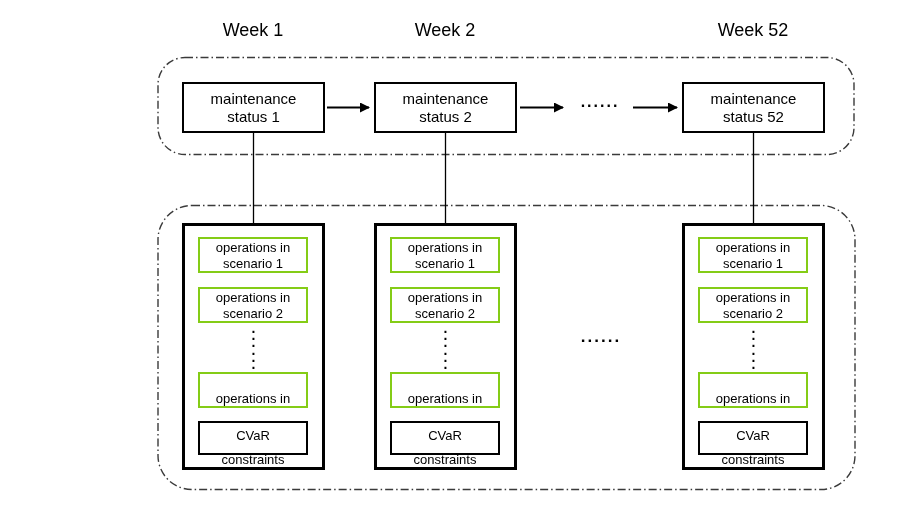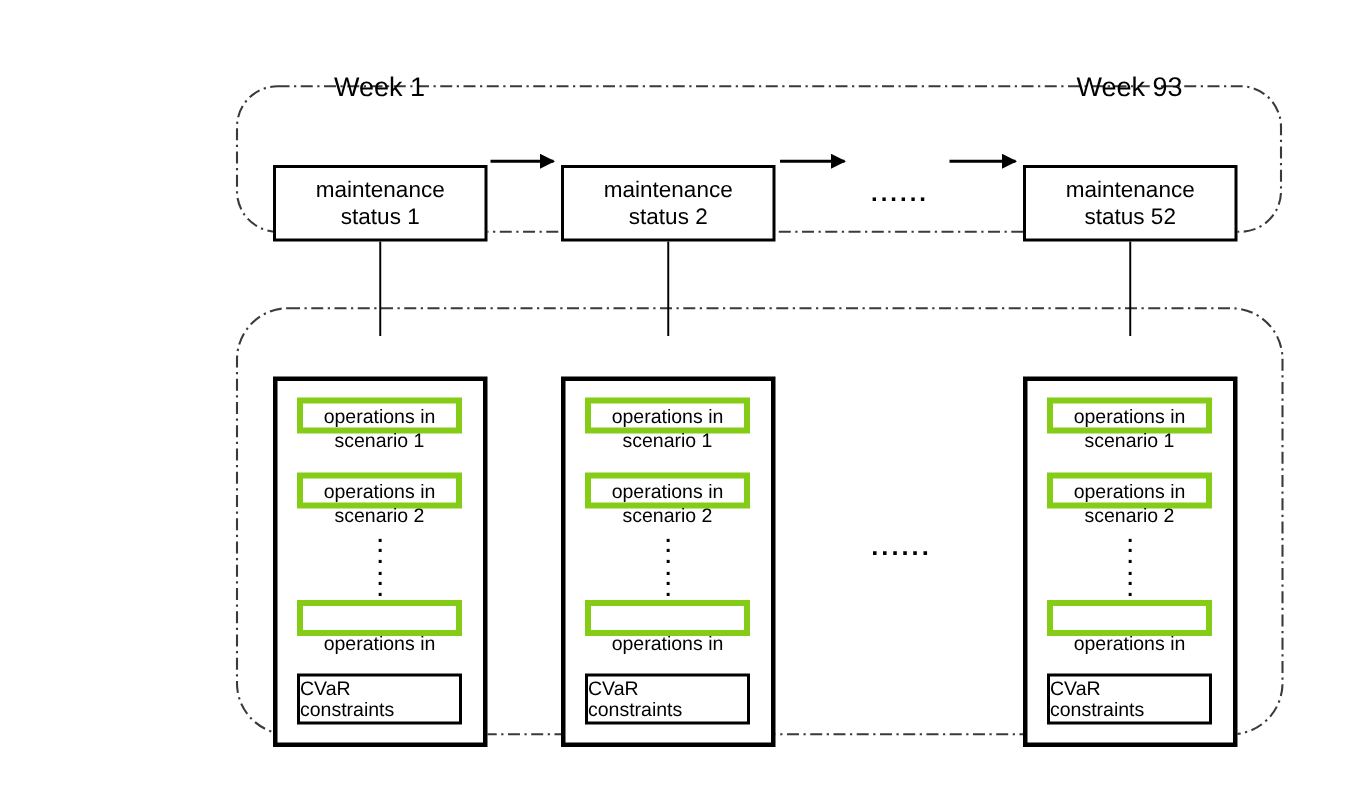--- a/index.html
+++ b/index.html
@@ -1,51 +1,51 @@
 <!DOCTYPE html>
 <html><head>
 <meta charset="utf-8">
 <style>
   html,body{margin:0;padding:0;background:#ffffff;}
   .canvas{
     position:relative;width:907px;height:529px;background:#ffffff;
     font-family:"Liberation Sans", sans-serif;color:#000;overflow:hidden;
   }
-  .abs{position:absolute;margin-top:28px;}
+  .abs{position:absolute;}
   svg.wires{position:absolute;left:0;top:0;width:907px;height:529px;}
   .week{
     top:18px;width:122px;text-align:center;font-size:18px;line-height:24px;color:#000;
   }
   .stage-label{
     text-align:center;font-size:19px;line-height:22px;white-space:pre-line;color:#000;
   }
   .mbox{
     top:82px;width:143px;height:51px;box-sizing:border-box;border:2px solid #000;
     background:#fff;text-align:center;font-size:15px;line-height:17.5px;
     white-space:pre-line;padding-top:6px;
   }
   .hdots{
     text-align:center;font-weight:bold;letter-spacing:2px;color:#000;
   }
   .col{
     top:223px;width:143px;height:247px;box-sizing:border-box;border:3px solid #000;background:#fff;
   }
   .opbox{
-    position:absolute;left:13px;width:110px;height:24px;box-sizing:border-box;
-    border:4px solid #84cc16;background:#fff;text-align:center;font-size:13px;
+    position:absolute;left:13px;width:110px;height:36px;box-sizing:border-box;
+    border:2px solid #84cc16;background:#fff;text-align:center;font-size:13px;
     line-height:15.5px;white-space:pre-line;padding-top:1px;
   }
   .opbox sub{font-size:9px;line-height:0;}
   .op1{top:11px;}
   .op2{top:61px;}
   .op3{top:146px;}
   .cvarbox{
     position:absolute;left:13px;top:195px;width:110px;height:34px;box-sizing:border-box;
-    border:2px solid #000;background:#fff;text-align:left;font-size:13px;
-    line-height:14px;white-space:pre-line;padding-top:1px;
+    border:2px solid #000;background:#fff;text-align:center;font-size:13px;
+    line-height:24px;white-space:pre-line;padding-top:1px;
   }
   .vdots{
     position:absolute;left:0;right:0;top:99px;text-align:center;
     font-size:14px;font-weight:bold;line-height:7.2px;white-space:pre-line;
   }
 </style>
 </head>
 <body>
 
 <div class="canvas">
@@ -63,21 +63,22 @@
     <line x1="253.5" y1="133" x2="253.5" y2="224" stroke="#000" stroke-width="1.3"></line>
     <line x1="445.5" y1="133" x2="445.5" y2="224" stroke="#000" stroke-width="1.3"></line>
     <line x1="753.5" y1="133" x2="753.5" y2="224" stroke="#000" stroke-width="1.3"></line>
 
     <line x1="327" y1="107.5" x2="369" y2="107.5" stroke="#000" stroke-width="2" marker-end="url(#ah)"></line>
     <line x1="520" y1="107.5" x2="563" y2="107.5" stroke="#000" stroke-width="2" marker-end="url(#ah)"></line>
     <line x1="633" y1="107.5" x2="677" y2="107.5" stroke="#000" stroke-width="2" marker-end="url(#ah)"></line>
   </svg>
 
   <div class="abs week" style="left:192px;">Week 1</div>
-  <div class="abs week" style="left:692px;">Week 93</div>
+  <div class="abs week" style="left:384px;">Week 2</div>
+  <div class="abs week" style="left:692px;">Week 52</div>
 
 
   <div class="abs mbox" style="left:182px;">maintenance
 status 1</div>
   <div class="abs mbox" style="left:374px;">maintenance
 status 2</div>
   <div class="abs mbox" style="left:682px;">maintenance
 status 52</div>
 
   <div class="abs hdots" style="left:578px;top:92px;width:44px;height:20px;line-height:20px;font-size:16px;">......</div>

